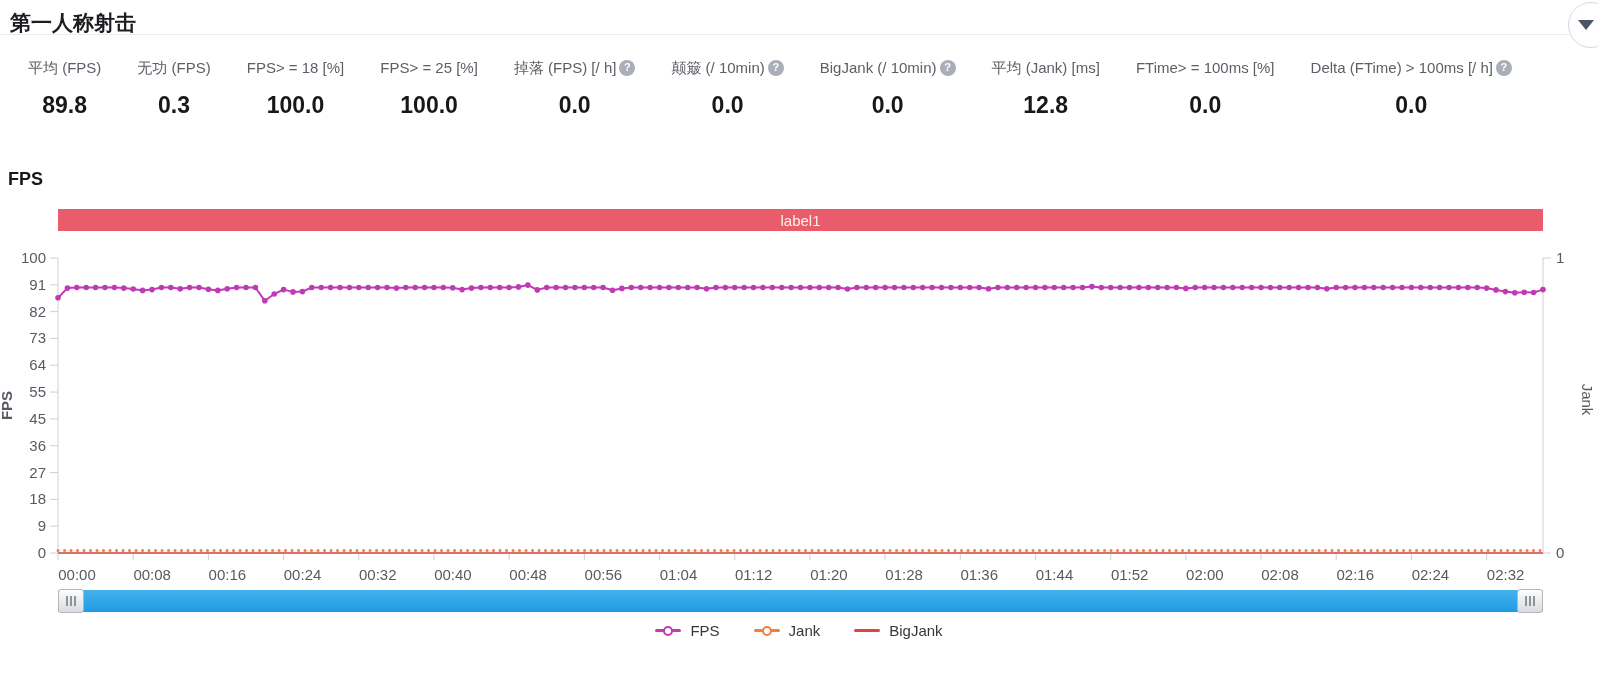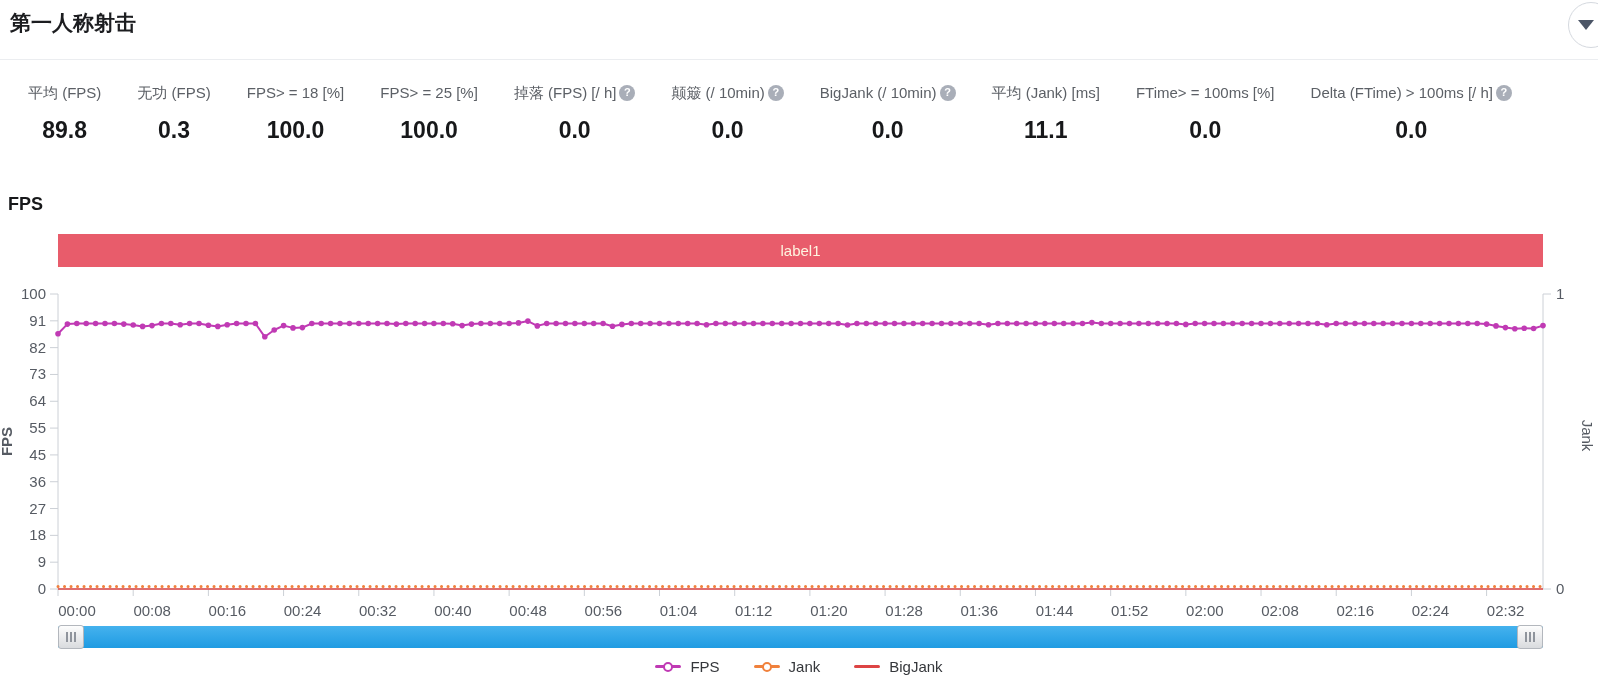--- a/index.html
+++ b/index.html
@@ -1,35 +1,35 @@
 <!DOCTYPE html>
 <html><head>
 <meta charset="utf-8">
 <style>
   * { margin:0; padding:0; box-sizing:border-box; }
   html,body { background:#fff; width:1598px; height:681px; overflow:hidden;
     font-family:"Liberation Sans","DejaVu Sans",sans-serif; color:#17181a; }
 
-  .header { position:relative; height:60px; border-bottom:1px solid #ebedf0;text-align:right; }
+  .header { position:relative; height:35px; border-bottom:1px solid #ebedf0;text-align:right; }
   .page-title { position:absolute; left:10px; top:9px; font-size:21px; font-weight:bold; color:#1c1d20; }
   .collapse-btn { position:absolute; right:-16px; top:2px; width:46px; height:46px; border-radius:50%;
     border:1px solid #d5d9df; background:#fff; display:flex; align-items:center; justify-content:center; cursor:pointer; }
   .collapse-btn .tri { width:0; height:0; border-left:8px solid transparent; border-right:8px solid transparent;
     border-top:10px solid #4b5566; margin-left:-10px; }
 
   .metrics-row { display:flex; justify-content:space-between; margin:23px 86px 16px 28px; }
   .metric { display:flex; flex-direction:column; align-items:center; }
   .metric-label { font-size:15px; color:#5c6066; white-space:nowrap; display:flex; align-items:center; line-height:19px; }
   .help-icon { display:inline-flex; align-items:center; justify-content:center; width:16px; height:16px;
     border-radius:50%; background:#a9aeb8; color:#fff; font-size:11px; font-weight:bold; margin-left:3px; cursor:pointer; }
   .metric-value { font-size:23px; font-weight:bold; color:#17181a; margin-top:11px; line-height:34px; white-space:nowrap; }
 
   .section-title { margin:45px 0 0 8px; font-size:18px; font-weight:bold; color:#17181a; line-height:24px; }
 
-  .banner { margin:18px 0 0 58px; width:1485px; height:33px; display:flex; align-items:center; justify-content:center; }
+  .banner { margin:18px 0 0 58px; width:1485px; height:22px; display:flex; align-items:center; justify-content:center; }
   .banner-label { font-size:15px; color:#fef4e0; }
 
   #chart-svg { display:block; margin-top:3px; }
   #chart-svg text { font-family:"Liberation Sans","DejaVu Sans",sans-serif; }
 
   .scrollbar { position:relative; margin:5px 0 0 58px; width:1485px; height:24px; }
   .sb-track { position:absolute; left:0; top:1px; right:0; height:22px; background:linear-gradient(#45b2ee,#1f9be2); border-radius:2px; }
   .sb-handle { position:absolute; top:0; width:26px; height:24px; border:1px solid #b3b7bd; border-radius:3px;
     background:linear-gradient(#fdfdfd,#d9dbde); display:flex; align-items:center; justify-content:center; gap:2px; cursor:ew-resize; z-index:2; }
   .sb-handle i { display:block; width:2px; height:10px; background:#8f949c; }
@@ -96,21 +96,21 @@
       <div class="metric-label">
         <span>BigJank (/ 10min)</span>
         <span class="help-icon">?</span>
       </div>
       <div class="metric-value">0.0</div>
     </div>
     <div class="metric">
       <div class="metric-label">
         <span>平均 (Jank) [ms]</span>
       </div>
-      <div class="metric-value">11.1</div>
+      <div class="metric-value">12.8</div>
     </div>
     <div class="metric">
       <div class="metric-label">
         <span>FTime&gt; = 100ms [%]</span>
       </div>
       <div class="metric-value">0.0</div>
     </div>
     <div class="metric">
       <div class="metric-label">
         <span>Delta (FTime) &gt; 100ms [/ h]</span>

